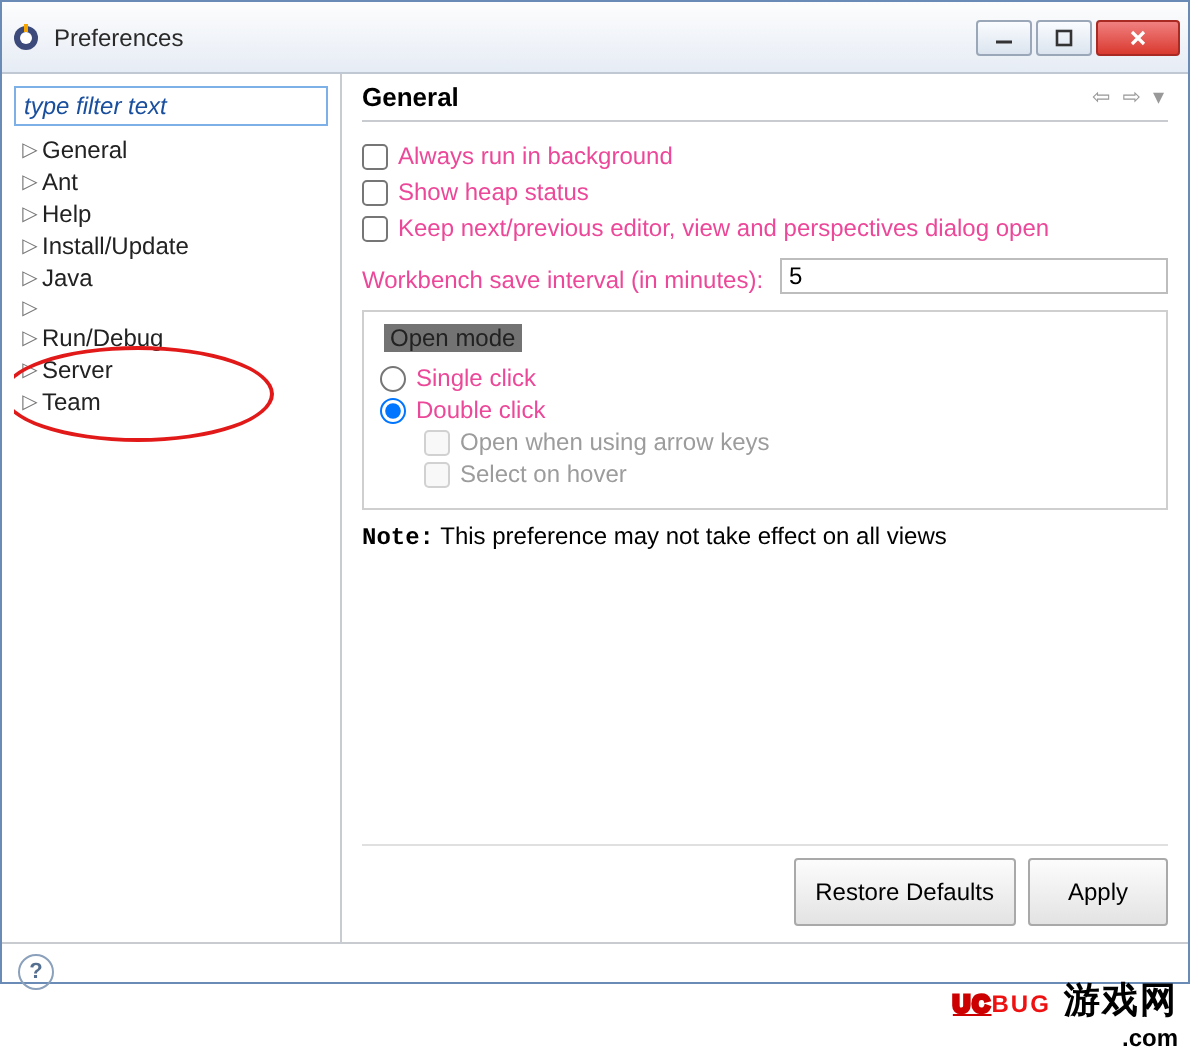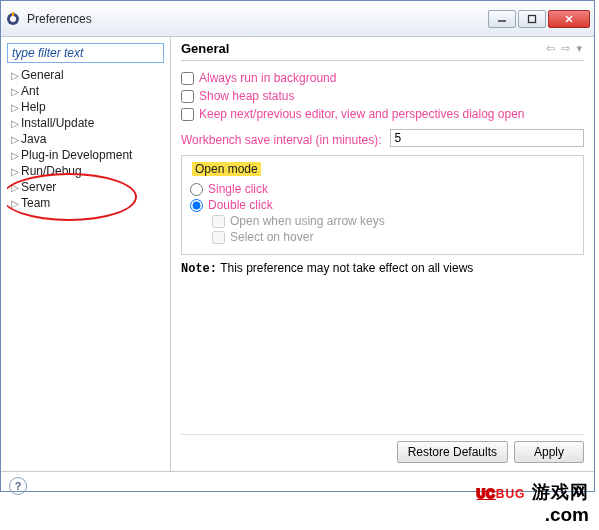--- a/index.html
+++ b/index.html
@@ -35,39 +35,39 @@
 
 .row { display: flex; align-items: center; margin: 2px 0; }
 .row input[type=checkbox], .row input[type=radio] { margin-right: 5px; }
 .row label { color: #ec4899; }
 .row.disabled label { color: #9c9c9c; }
 .row.indented { margin-left: 22px; }
 .interval-row { margin: 6px 0 4px 0; align-items: flex-end; }
 .interval-row input[type=text] { flex: 1; border: 1px solid #bdbdbd; height: 18px; padding: 0 4px; margin-left: 8px; }
 
 .groupbox { border: 1px solid #cfcfcf; padding: 6px 8px 8px 8px; margin-top: 4px; }
-.groupbox .legend { margin: -12px 0 4px 2px; background: #fde047; display: inline-block; padding: 0 3px; color: #222; }
+.groupbox .legend { margin: -12px 0 4px 2px; background: #737373; display: inline-block; padding: 0 3px; color: #222; }
 
 .note { margin-top: 6px; }
 .note b { font-weight: bold; font-family: Liberation Mono, monospace; }
 
 .content-spacer { flex: 1; }
 .btnrow { display: flex; justify-content: flex-end; gap: 6px; padding-top: 6px; border-top: 1px solid #e0e0e0; }
-.btn { min-width: 70px; height: 22px; background: linear-gradient(#fcfcfc,#e3e3e3); border: 1px solid #a9a9a9; border-radius: 2px; cursor: pointer; padding: 0 10px; }
+.btn { min-width: 70px; height: 34px; background: linear-gradient(#fcfcfc,#e3e3e3); border: 1px solid #a9a9a9; border-radius: 2px; cursor: pointer; padding: 0 10px; }
 .btn.default { min-width: 100px; }
 
 .footer { height: 28px; border-top: 1px solid #c8ccd0; display: flex; align-items: center; padding: 0 8px; }
 .help-icon { width: 18px; height: 18px; border: 1px solid #8aa0bb; border-radius: 50%; display: flex; align-items: center; justify-content: center; color: #546f90; font-weight: bold; cursor: pointer; font-size: 11px; }
 
 .watermark { position: absolute; right: 10px; bottom: 4px; font-family: Arial, sans-serif; text-align: right; pointer-events: none; }
 .watermark .line1 { font-size: 20px; font-weight: 900; letter-spacing: 1px; }
 .watermark .line1 .uc { color:#fff;text-decoration:underline; -webkit-text-stroke: 2px #c00; }
 .watermark .line1 .bug { color:#e11; }
 .watermark .line1 .cn { color:#000; font-family: "Microsoft YaHei", sans-serif; font-size: 18px; font-weight: 800; }
-.watermark .line2 { font-size: 19px; font-weight: 900; color:#000; }
+.watermark .line2 { font-size: 12px; font-weight: 900; color:#000; }
 </style>
 </head>
 <body>
 
 <div class="window">
   <div class="titlebar">
     <span class="app-icon">
       <svg viewBox="0 0 16 16">
           <circle cx="8" cy="8" r="6" fill="#3b4a7a"></circle>
           <circle cx="8" cy="8" r="3" fill="#fff"></circle>
@@ -114,21 +114,20 @@
         <div class="tree-item">
             <span class="arrow">▷</span>
             <span class="lbl">Install/Update</span>
           </div>
         <div class="tree-item">
             <span class="arrow">▷</span>
             <span class="lbl">Java</span>
           </div>
         <div class="tree-item">
             <span class="arrow">▷</span>
-            <span class="lbl">Plug-in Development</span>
           </div>
         <div class="tree-item">
             <span class="arrow">▷</span>
             <span class="lbl">Run/Debug</span>
           </div>
         <div class="tree-item">
             <span class="arrow">▷</span>
             <span class="lbl">Server</span>
           </div>
         <div class="tree-item">

